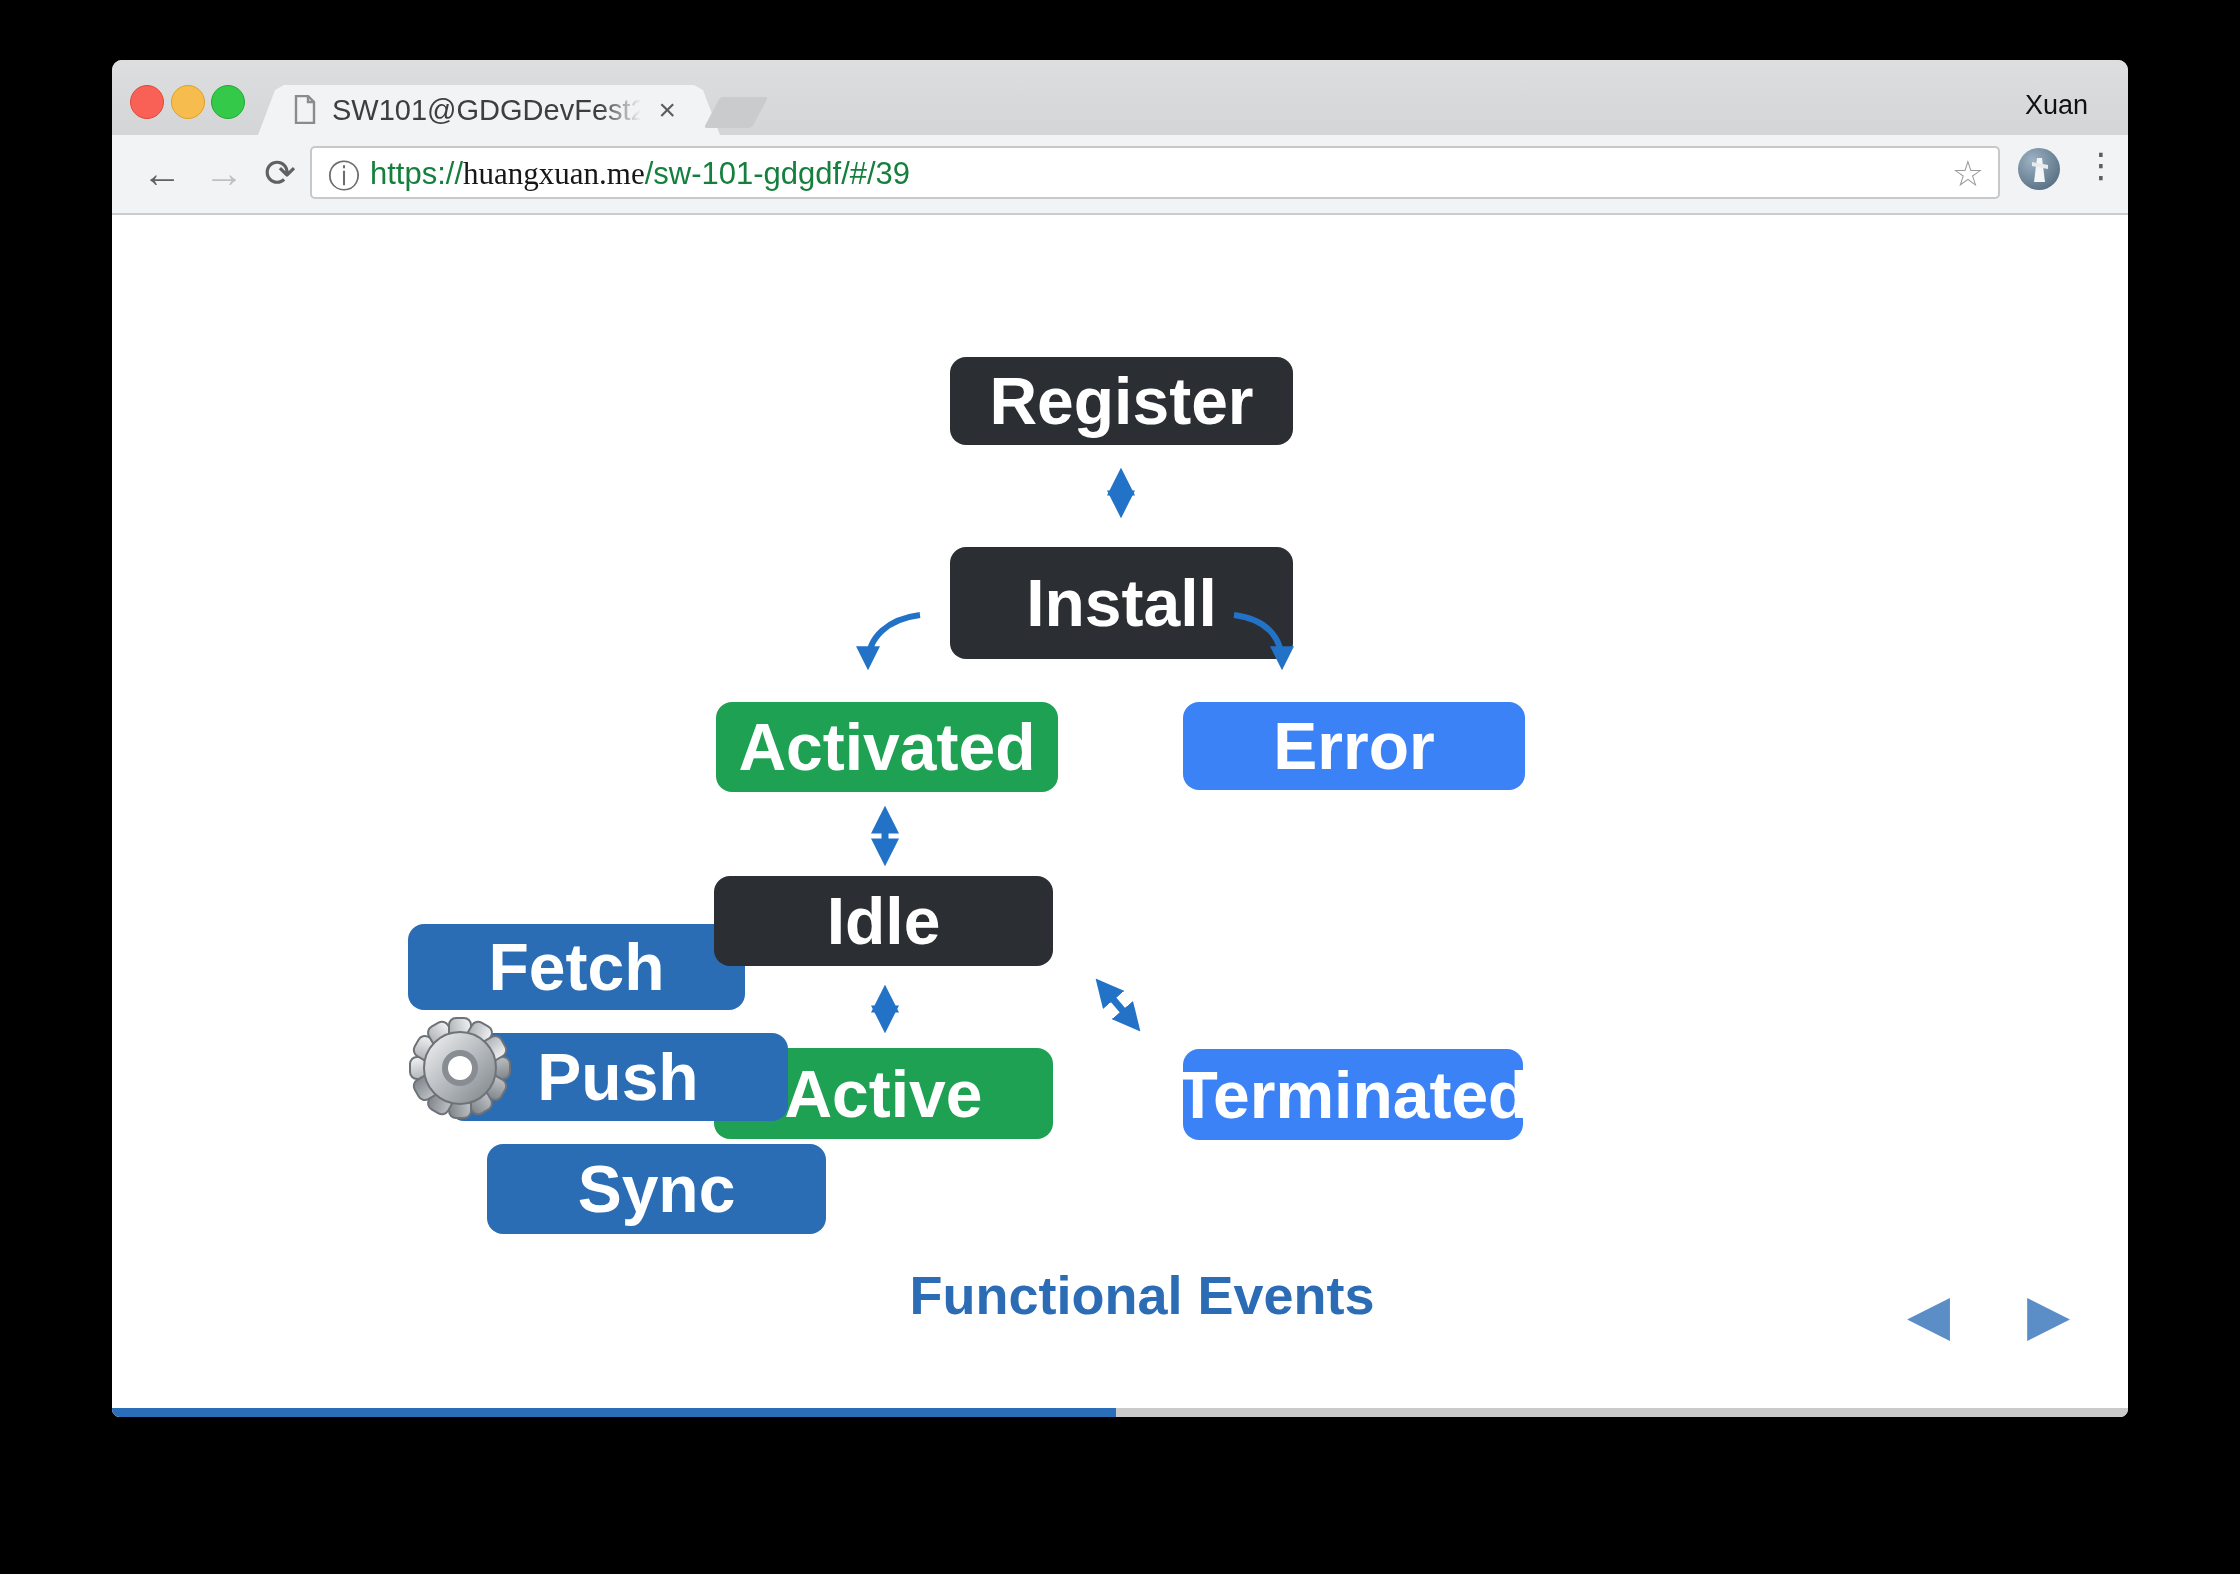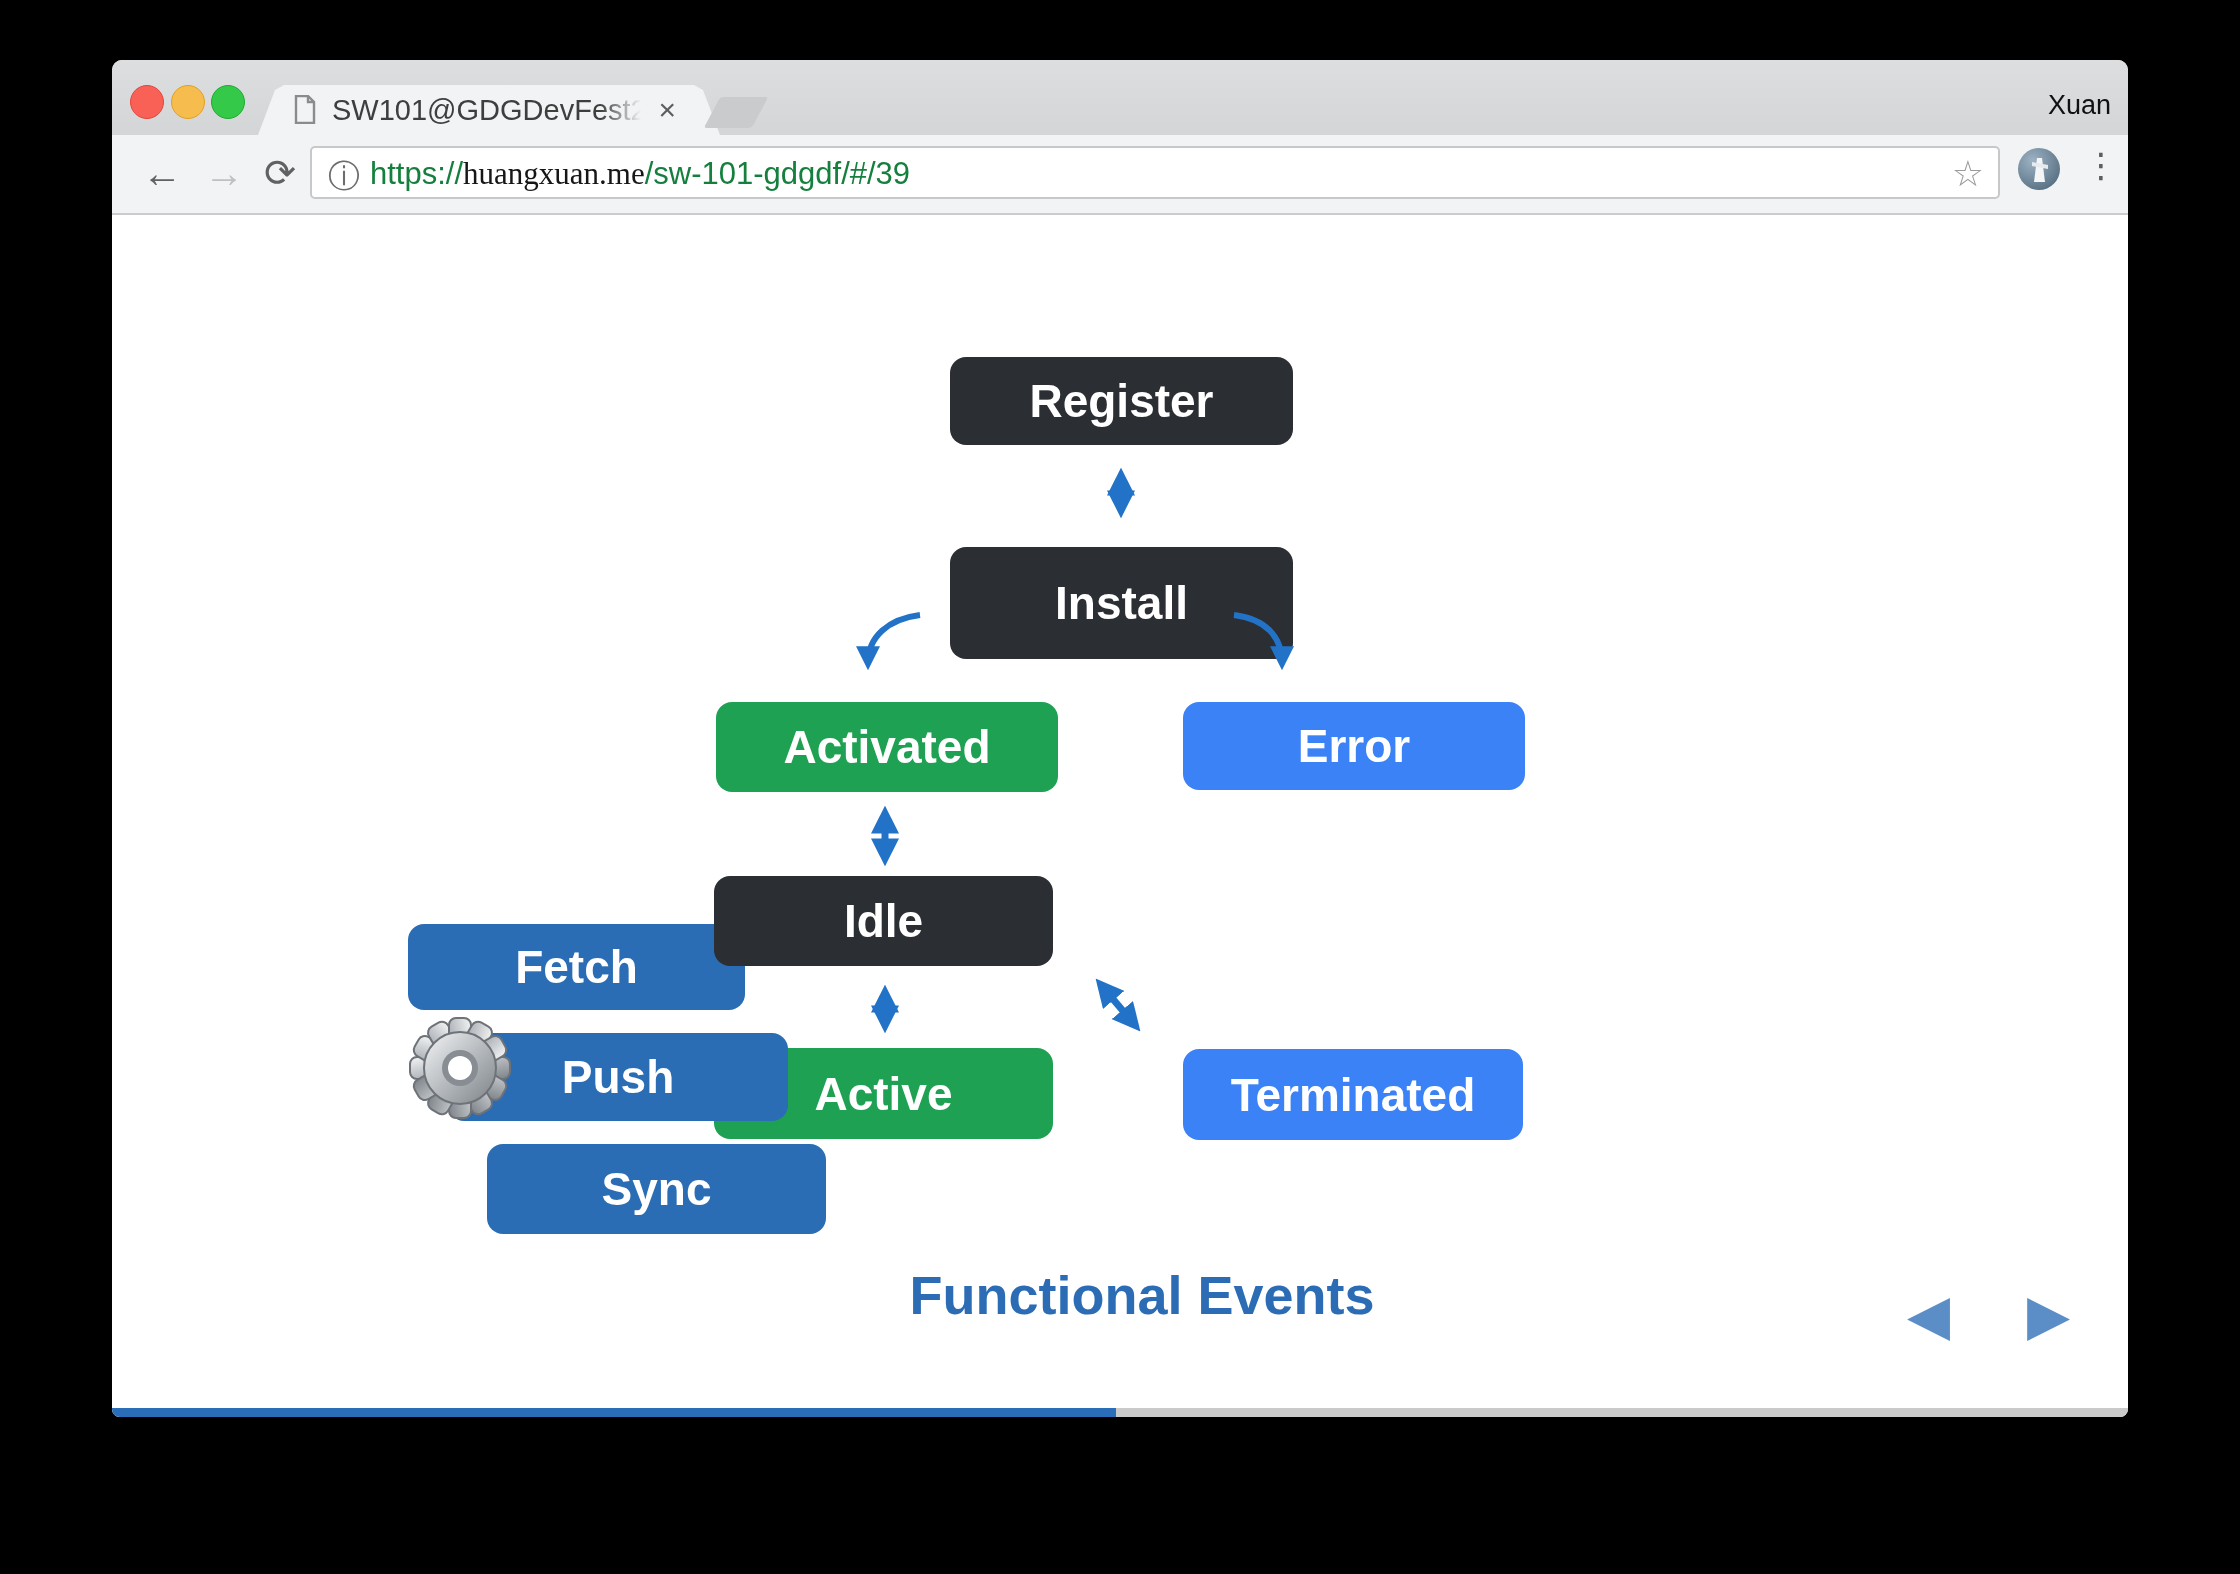--- a/index.html
+++ b/index.html
@@ -22,21 +22,21 @@
          background:#f2f3f4;
          clip-path:polygon(0 100%, 17px 5px, 26px 0, calc(100% - 26px) 0, calc(100% - 17px) 5px, 100% 100%); }
   .favicon { position:absolute; left:36px; top:10px; width:22px; height:29px; }
   .tab-title { position:absolute; left:74px; top:9px; width:312px; height:34px;
                font-size:29px; color:#3e3e3e; white-space:nowrap; overflow:hidden;
                -webkit-mask-image:linear-gradient(to right,#000 86%,transparent 99%);
                mask-image:linear-gradient(to right,#000 86%,transparent 99%); }
   .tab-close { position:absolute; right:44px; top:9px; font-size:30px; color:#5d5d5d; line-height:32px; }
   .newtab { position:absolute; left:600px; top:37px; width:48px; height:31px;
             background:#c9cbcd; transform:skewX(-28deg); border-radius:3px; }
-  .profile { position:absolute; right:17px; top:30px; font-size:27px; color:#111; }
+  .profile { position:absolute; right:40px; top:30px; font-size:27px; color:#111; }
 
   
   .toolbar { position:absolute; left:0; top:75px; width:100%; height:80px;
              background:#f2f3f4; border-bottom:2px solid #cbccce; }
   .nav-ic { position:absolute; top:16px; font-size:40px; line-height:44px; color:#616161; }
   .ic-back    { left:30px; }
   .ic-forward { left:92px; color:#bfc0c1; }
   .ic-reload  { left:152px; font-size:38px; }
   .omnibox { position:absolute; left:198px; top:11px; width:1690px; height:53px;
              background:#fff; border:2px solid #c7c8ca; border-radius:5px; }
@@ -45,21 +45,21 @@
   .url .dim { color:#15803d; }
   .url .dom { color:#161616;font-family:Liberation Serif, serif; }
   .ic-star { position:absolute; right:14px; top:5px; font-size:36px; color:#9b9b9b; }
   .avatar { position:absolute; left:1906px; top:13px; width:42px; height:42px; }
   .ic-menu { position:absolute; left:1972px; top:10px; font-size:34px; color:#5d5d5d;
              letter-spacing:0; line-height:40px; }
 
   
   .content { position:absolute; left:0; top:157px; width:2016px; height:1192px; background:#fff; }
 
-  .node { position:absolute; border-radius:16px; color:#fff; font-weight:700; font-size:46px;
+  .node { position:absolute; border-radius:16px; color:#fff; font-weight:700; font-size:66px;
           display:flex; align-items:center; justify-content:center;text-align:center; }
   .dark  { background:#2b2e32; }
   .green { background:#1ea152; }
   .red   { background:#3b82f6; }
   .blue  { background:#2a6db4; }
 
   #n-register   { left:838px;  top:140px; width:343px; height:88px; }
   #n-install    { left:838px;  top:330px; width:343px; height:112px; }
   #n-activated  { left:604px;  top:485px; width:342px; height:90px; }
   #n-error      { left:1071px; top:485px; width:342px; height:88px; }

